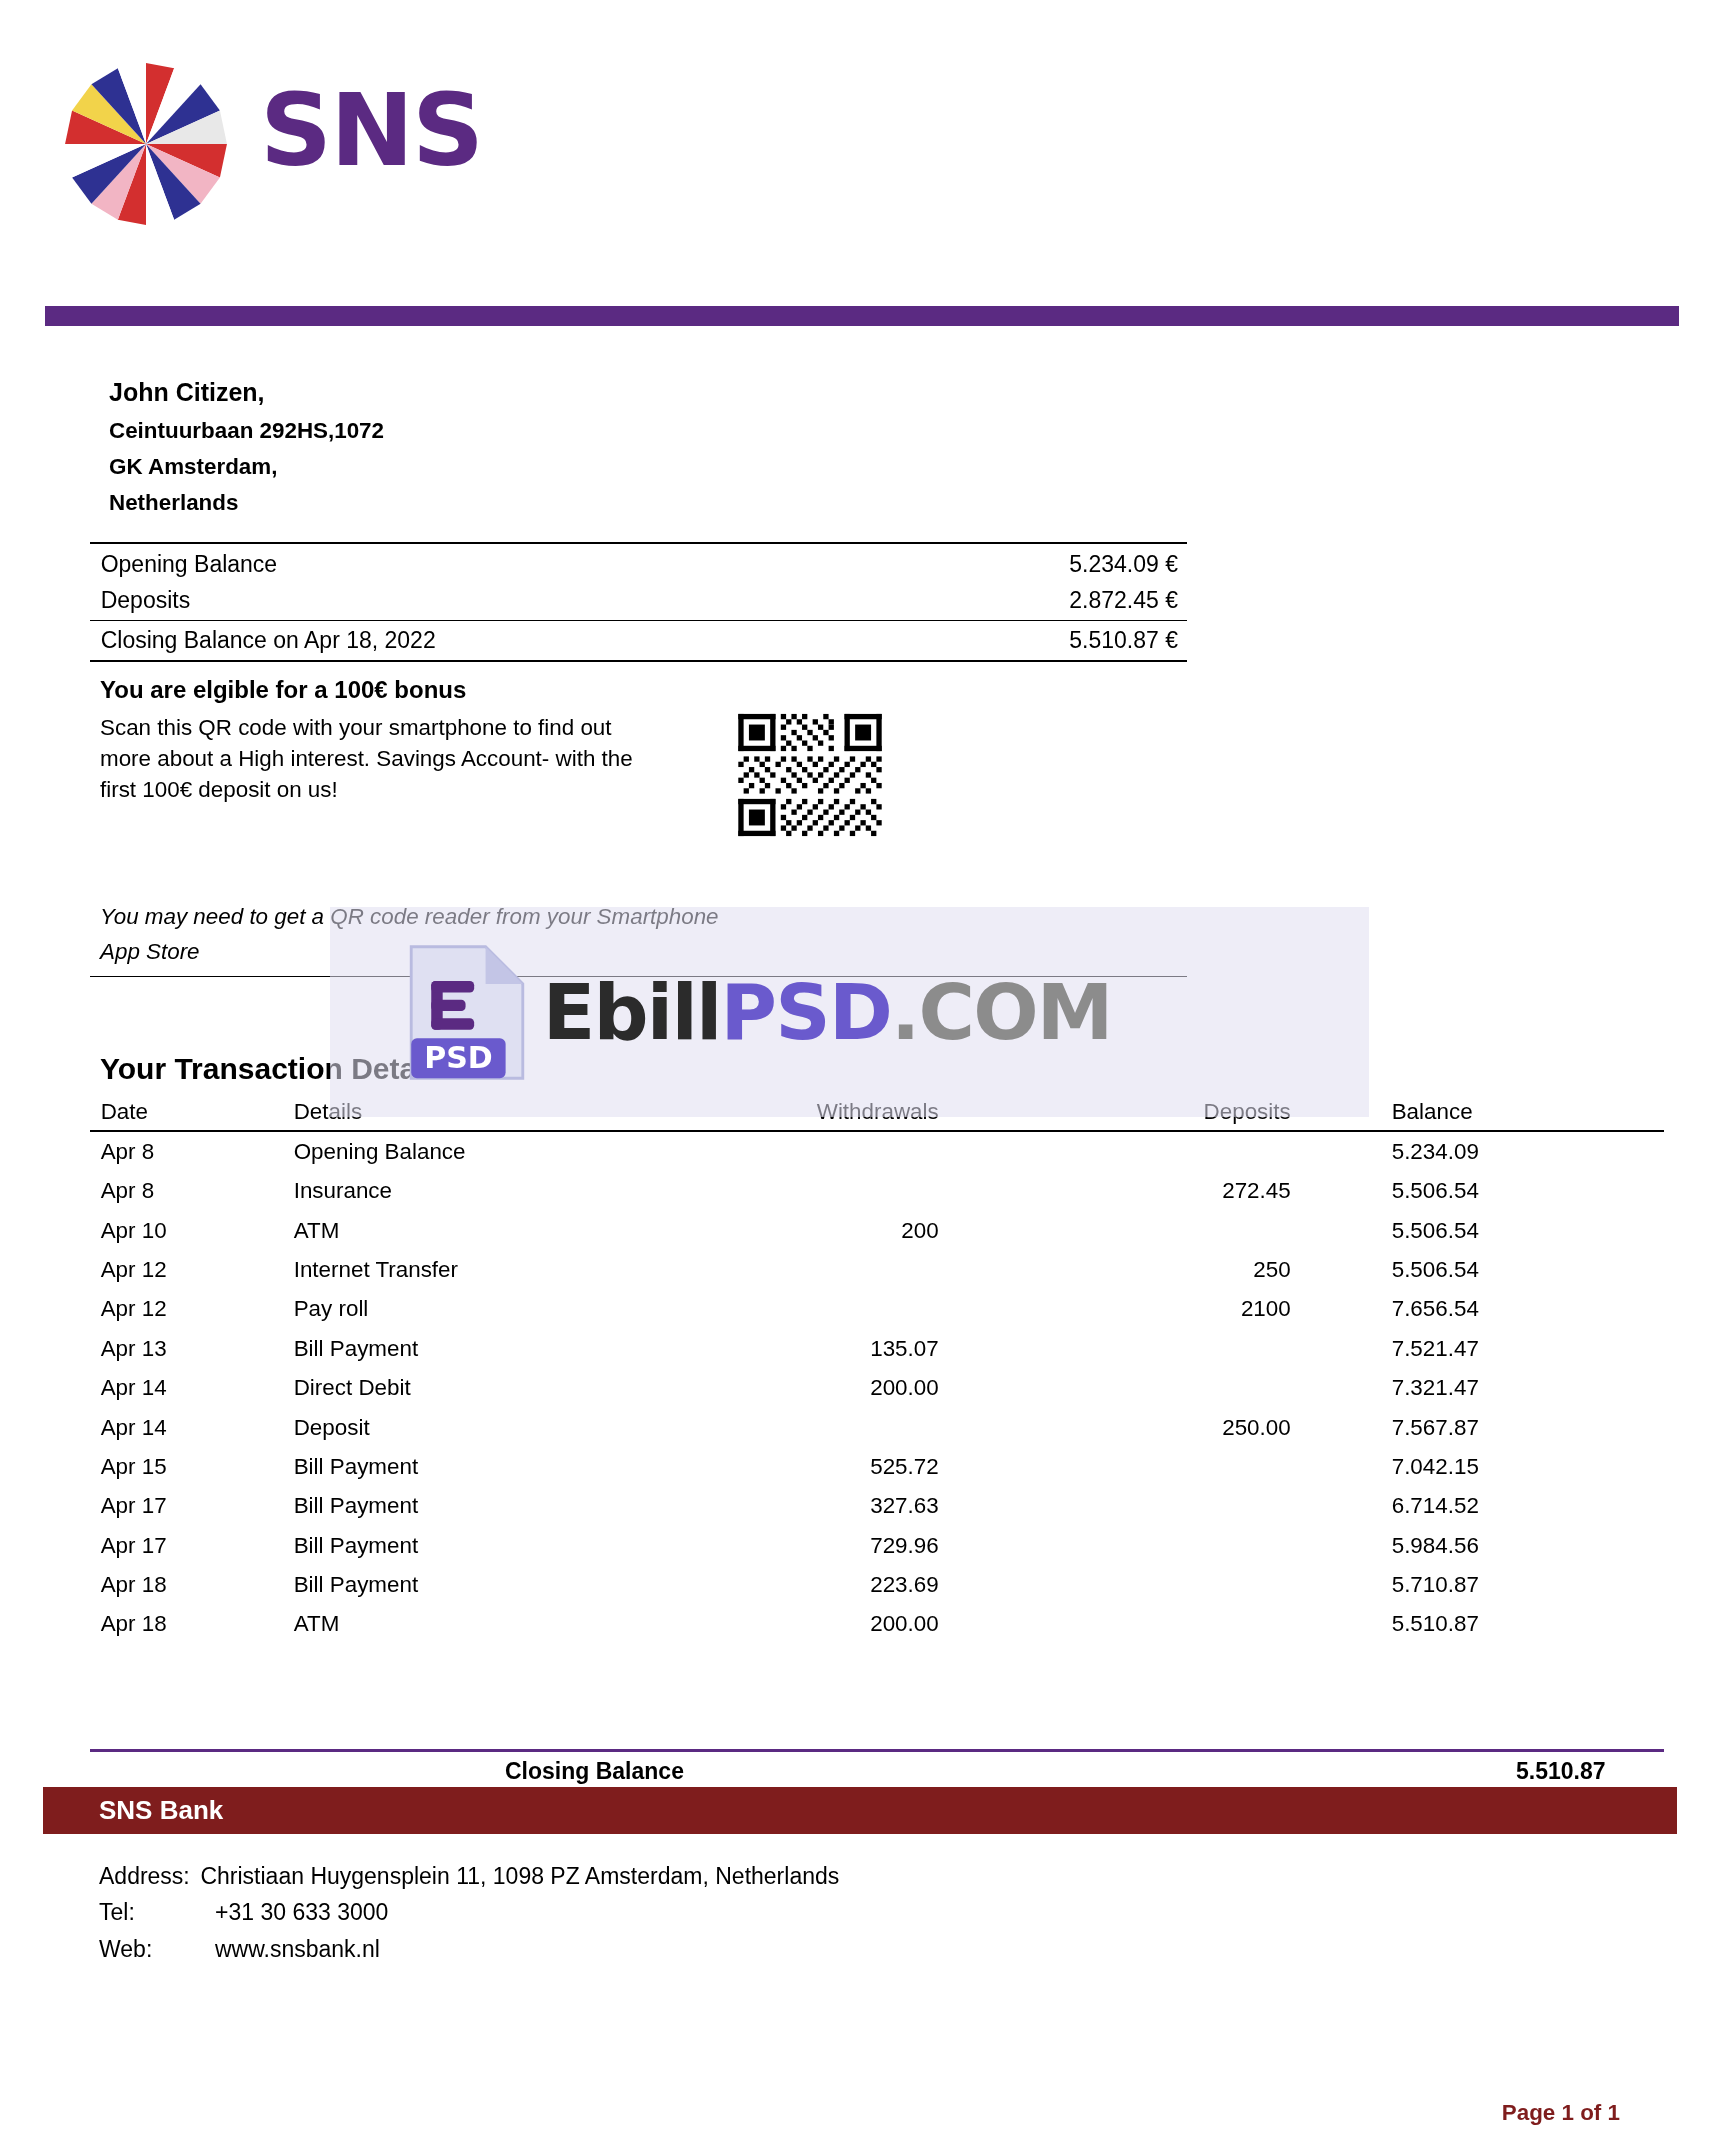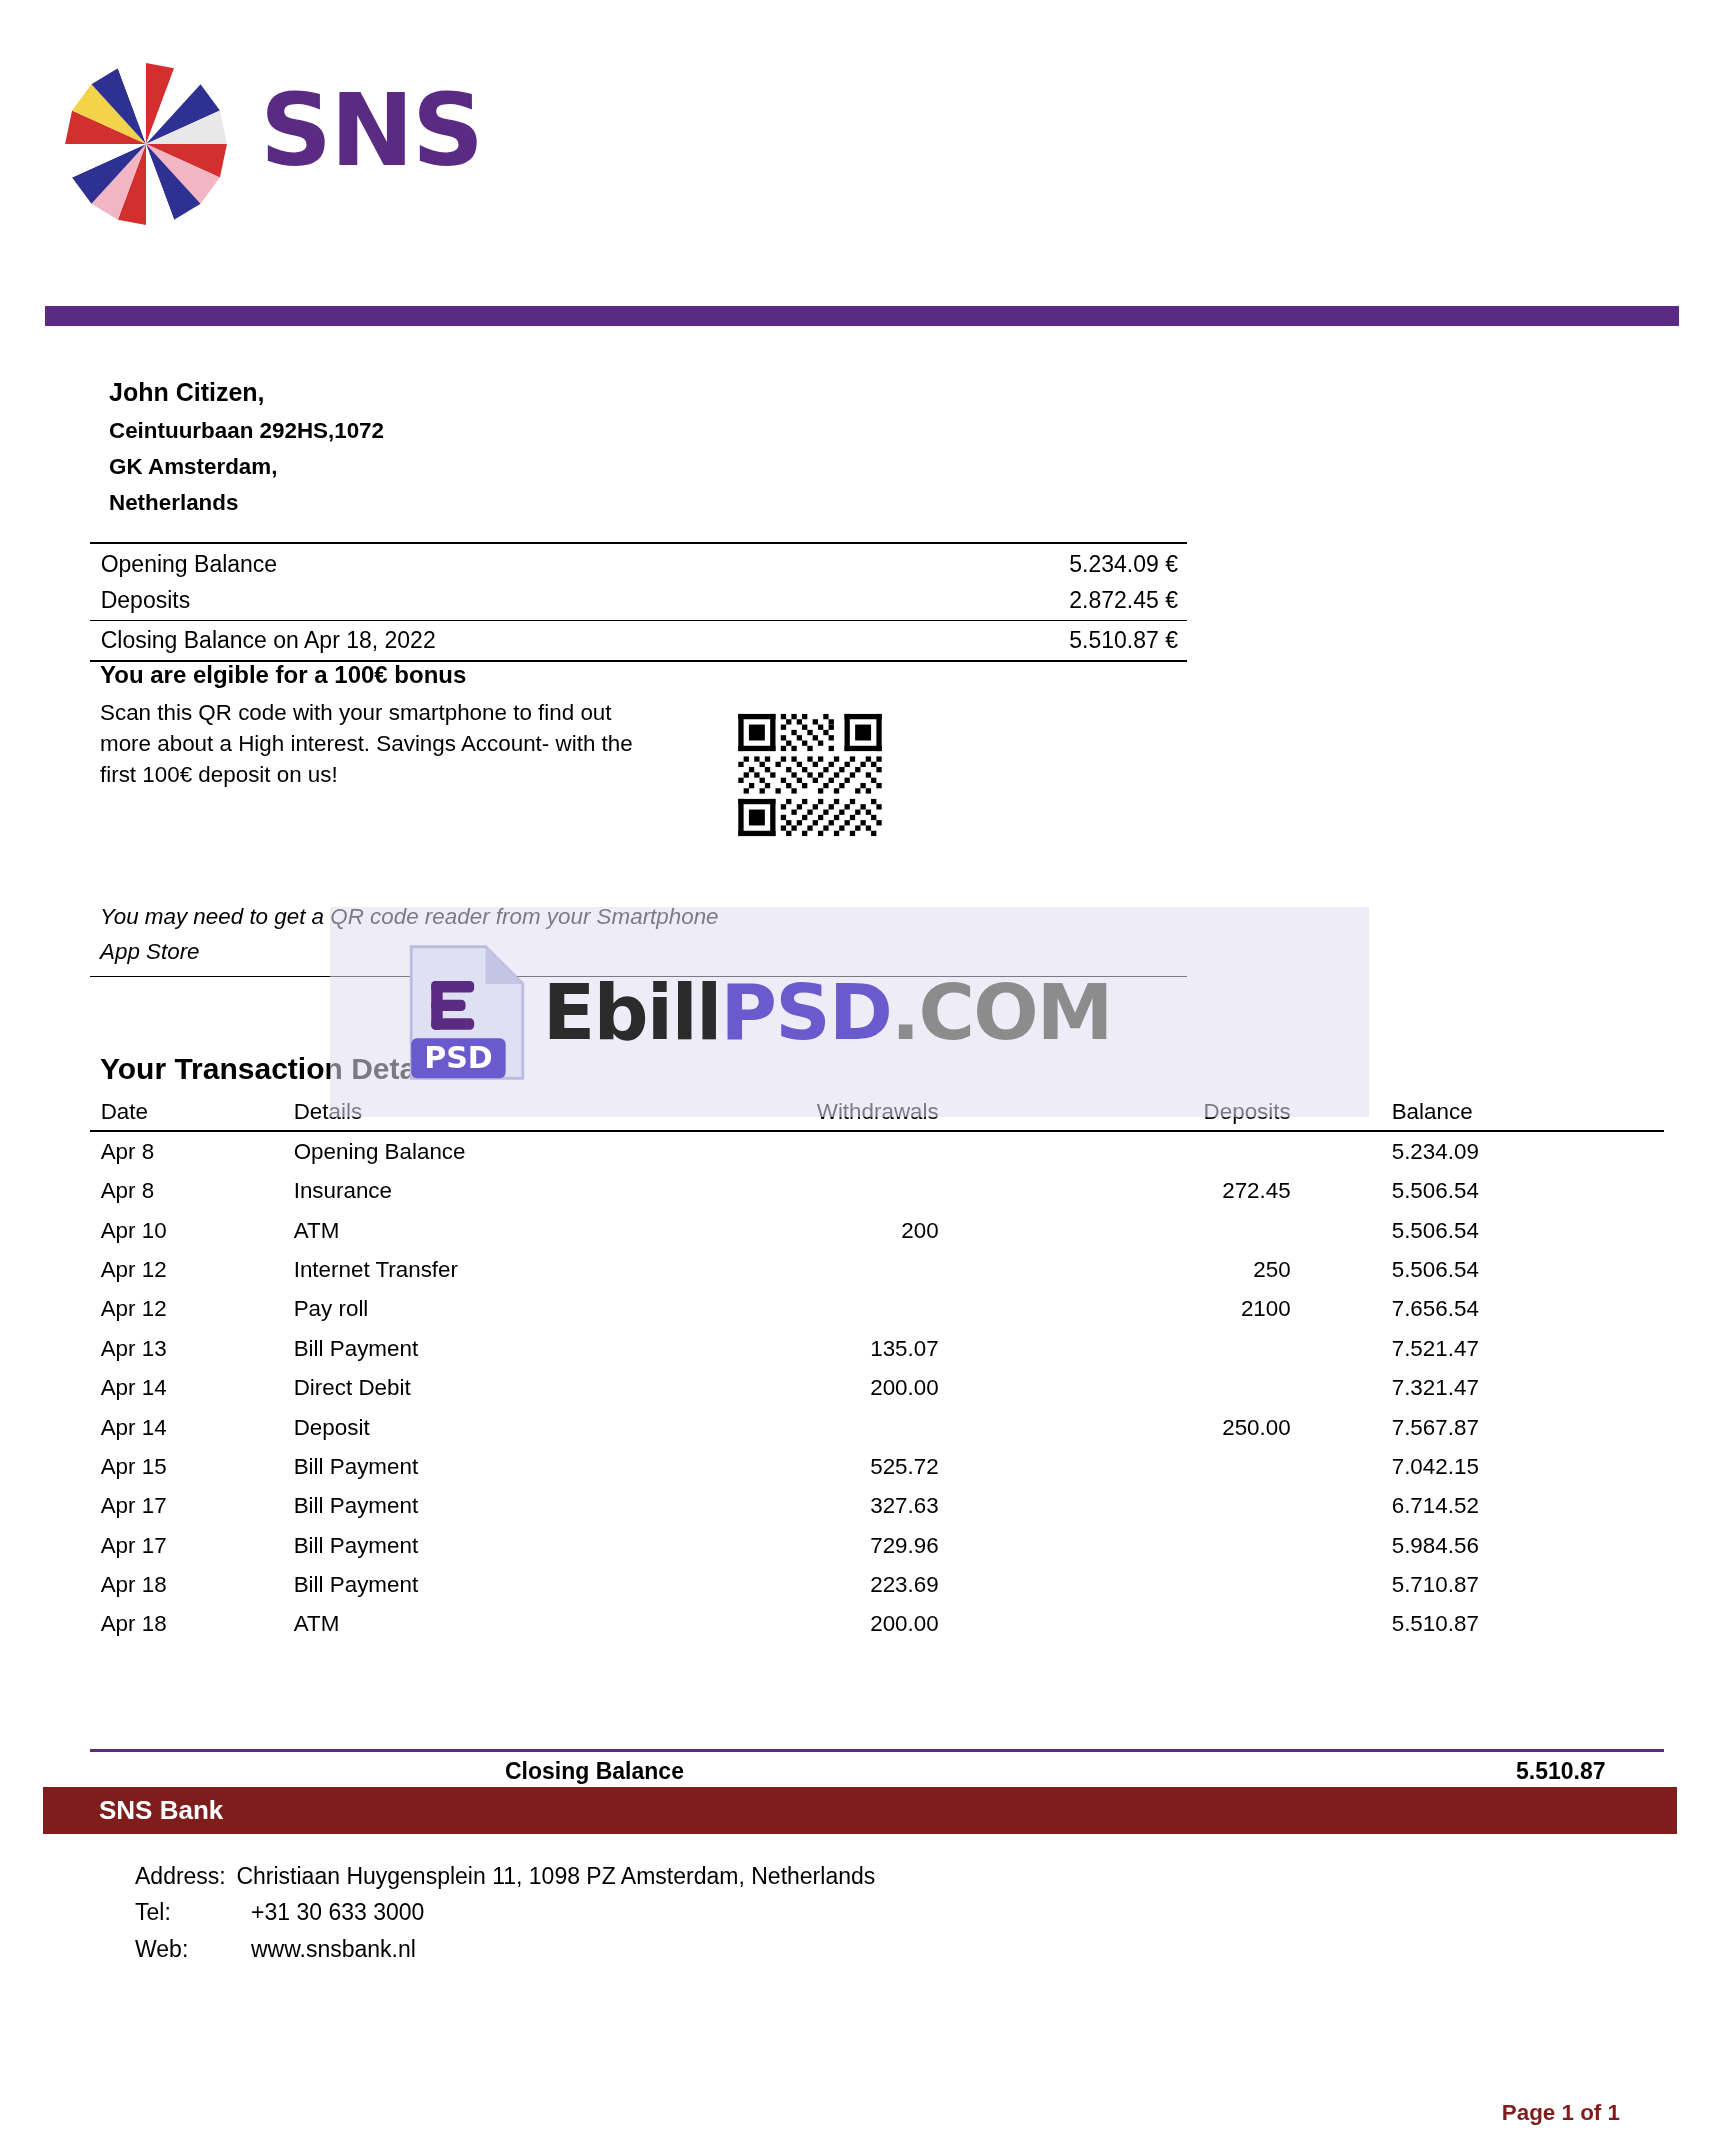--- a/index.html
+++ b/index.html
@@ -110,21 +110,21 @@
   .summary .rule-bot {
     border-top: 2.7px solid #000;
     height: 0;
     margin-top: 2.7px;
   }
 
   
   .bonus {
     position: absolute;
     left: 100px;
-    top: 661px;
+    top: 676px;
     width: 537px;
   }
   .bonus-title {
     font-size: 24px;
     font-weight: bold;
     margin-bottom: 8px;
   }
   .bonus-body {
     font-size: 22.4px;
     line-height: 1.39;
@@ -233,21 +233,20 @@
     color: #fff;
     font-size: 26px;
     font-weight: bold;
   }
   .footer-lines {
     position: absolute;
     left: 99px;
     top: 1858px;
     font-size: 23px;
     line-height: 1.58;
-    margin-left: 36px;
   }
   .foot-row { display: flex; }
   .foot-row .k { width: 116px; }
   .page-num {
     position: absolute;
     right: 100px;
     top: 2100px;
     font-size: 22.4px;
     font-weight: bold;
     color: #7f1d1d;

